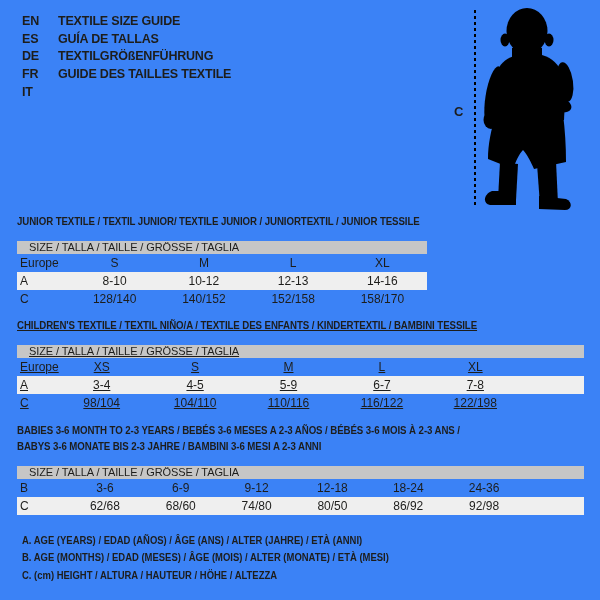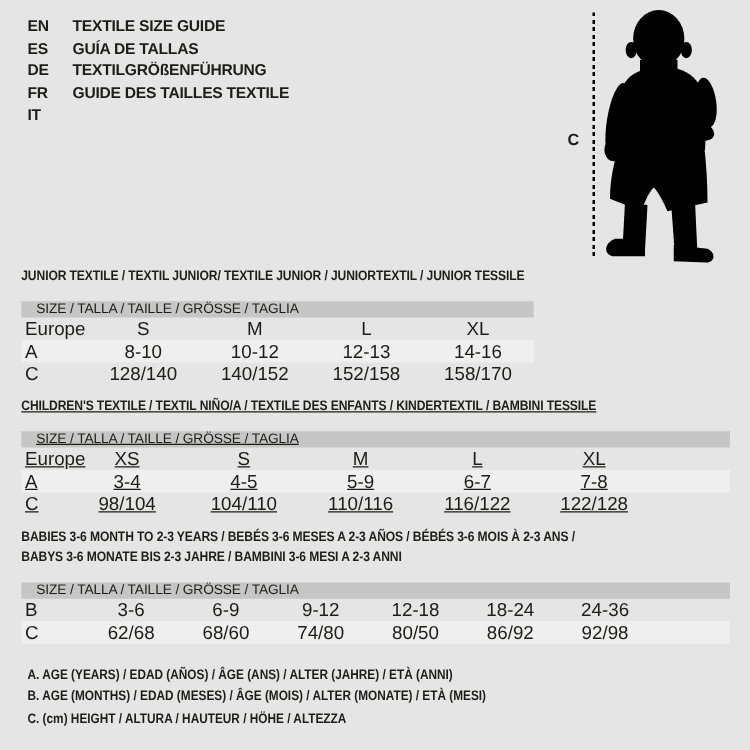--- a/index.html
+++ b/index.html
@@ -3,42 +3,42 @@
 <meta charset="utf-8">
 <style>
   :root{
     --header-bar:#c6c6c6;
     --alt-row:#efefef;
     --text:#1d1d1b;
     --silhouette:#000000;
   }
   html,body{margin:0;padding:0;background:#fff;}
   .page{
-    position:relative;width:600px;height:600px;background:#e5e5e5;overflow:hidden;
+    position:relative;width:600px;height:600px;background:#3b82f6;overflow:hidden;
     font-family:"Liberation Sans", sans-serif;color:var(--text);
   }
   
   .lang-list{position:absolute;left:22px;top:12px;}
   .lang-row{display:flex;height:17.7px;align-items:center;font-weight:bold;font-size:12.5px;letter-spacing:-0.2px;}
   .lang-code{width:36px;}
   
   .measure-line{position:absolute;left:474px;top:10px;width:2px;height:197px;
     background:repeating-linear-gradient(to bottom,#000 0 3px,transparent 3px 6px);}
   .figure-label{position:absolute;left:454px;top:104px;font-weight:bold;font-size:13px;}
   .toddler{position:absolute;left:480px;top:4px;color:var(--silhouette);}
   
   .size-table{position:absolute;left:17px;}
   .t1{top:213px;width:410px;}
   .t2{top:317px;width:567px;text-decoration:underline;}
   .t3{top:422px;width:567px;}
   .tbl-title{font-weight:bold;font-size:11px;line-height:16px;margin-bottom:12px;
     white-space:nowrap;letter-spacing:-0.1px;transform:scaleX(0.88);transform-origin:0 50%;}
   .tbl-header{background:var(--header-bar);height:13px;line-height:13px;font-size:11px;
     padding-left:12px;letter-spacing:-0.1px;}
-  .grid-row{display:grid;height:18px;align-items:center;font-size:15px;}
+  .grid-row{display:grid;height:18px;align-items:center;font-size:12px;}
   .tbl-rows .grid-row:nth-child(even){background:var(--alt-row);}
   .t1 .grid-row{grid-template-columns:53px repeat(4,1fr);}
   .t2 .grid-row{grid-template-columns:38px repeat(5,1fr) 62px;}
   .t3 .grid-row{grid-template-columns:50px repeat(6,1fr) 62px;}
   .cell{overflow:visible;white-space:nowrap;}
   .cell.label{padding-left:3px;text-align:left;}
   .cell.val{text-align:center;}
   
   .footnotes{position:absolute;left:22px;top:532px;}
   .footnote{font-weight:bold;font-size:11px;line-height:17.4px;white-space:nowrap;
@@ -141,21 +141,21 @@
           <span class="cell val">5-9</span>
           <span class="cell val">6-7</span>
           <span class="cell val">7-8</span>
         </div>
         <div class="grid-row">
           <span class="cell label">C</span>
           <span class="cell val">98/104</span>
           <span class="cell val">104/110</span>
           <span class="cell val">110/116</span>
           <span class="cell val">116/122</span>
-          <span class="cell val">122/128</span>
+          <span class="cell val">122/198</span>
         </div>
       </div>
   </section>
 
   <section class="size-table t3">
     <div class="tbl-title">
         <div>BABIES 3-6 MONTH TO 2-3 YEARS / BEBÉS 3-6 MESES A 2-3 AÑOS / BÉBÉS 3-6 MOIS À 2-3 ANS /</div>
         <div>BABYS 3-6 MONATE BIS 2-3 JAHRE / BAMBINI 3-6 MESI A 2-3 ANNI</div>
       </div>
     <div class="tbl-header">SIZE / TALLA / TAILLE / GRÖSSE / TAGLIA</div>

